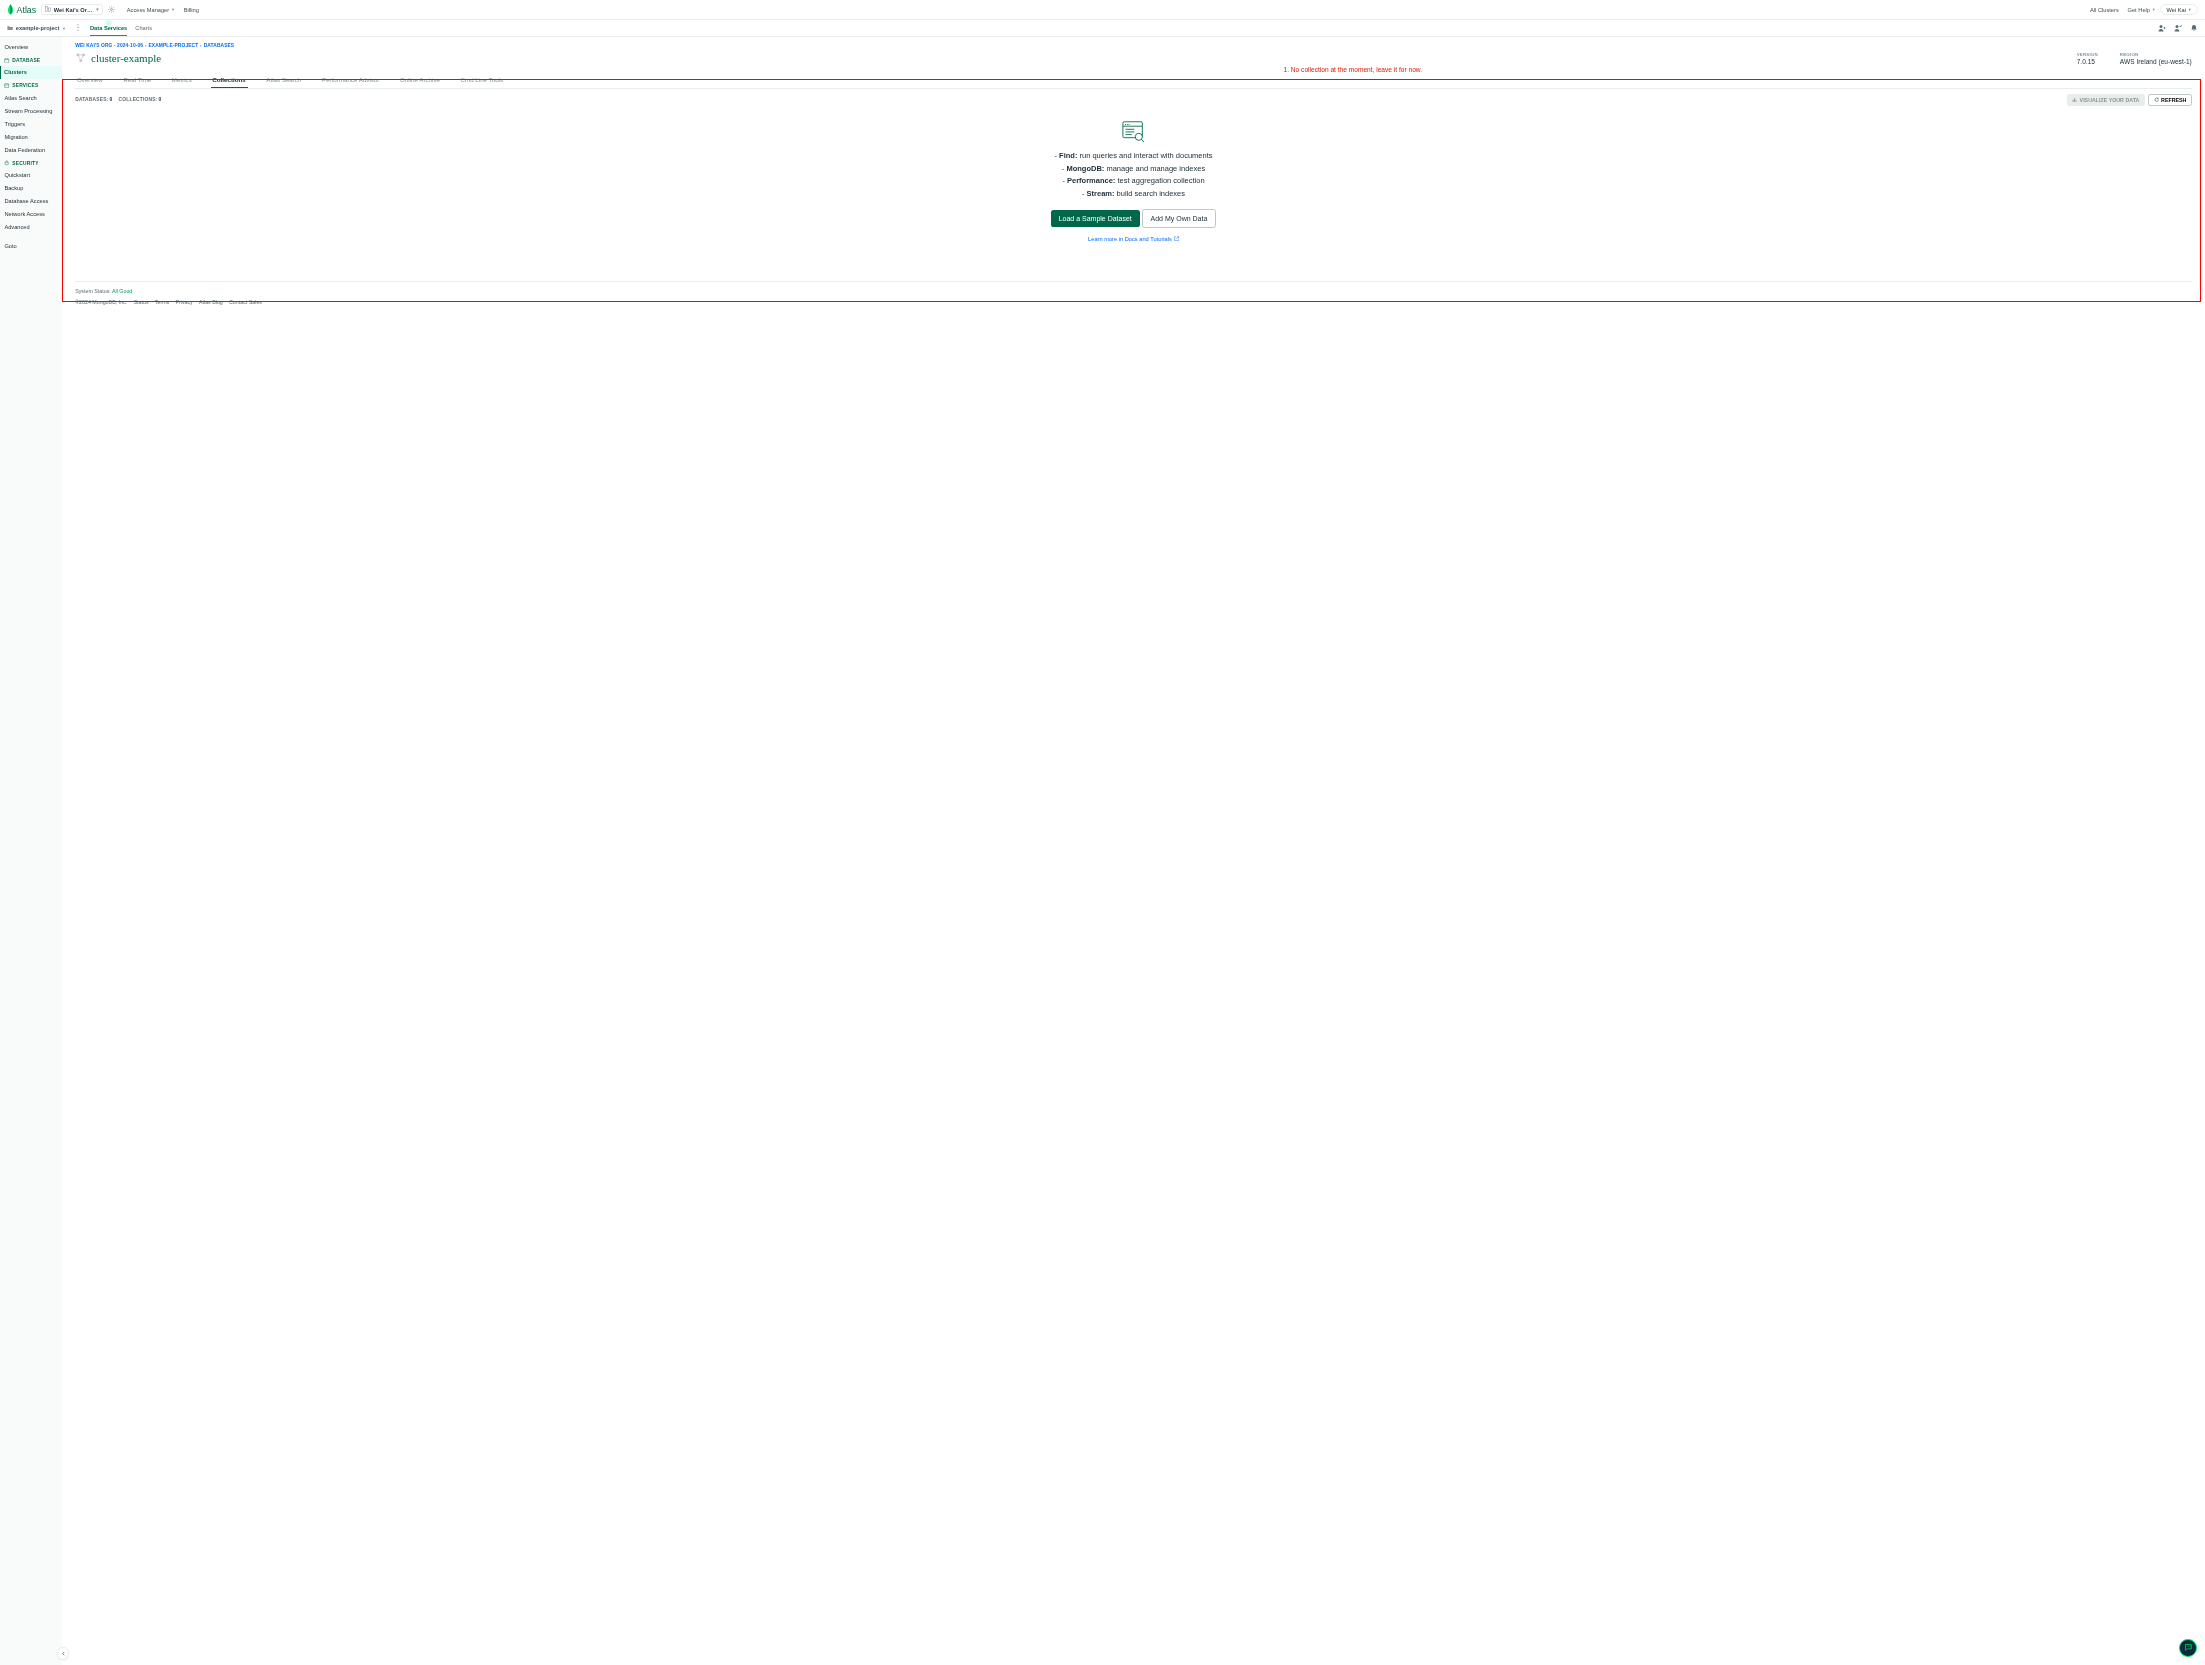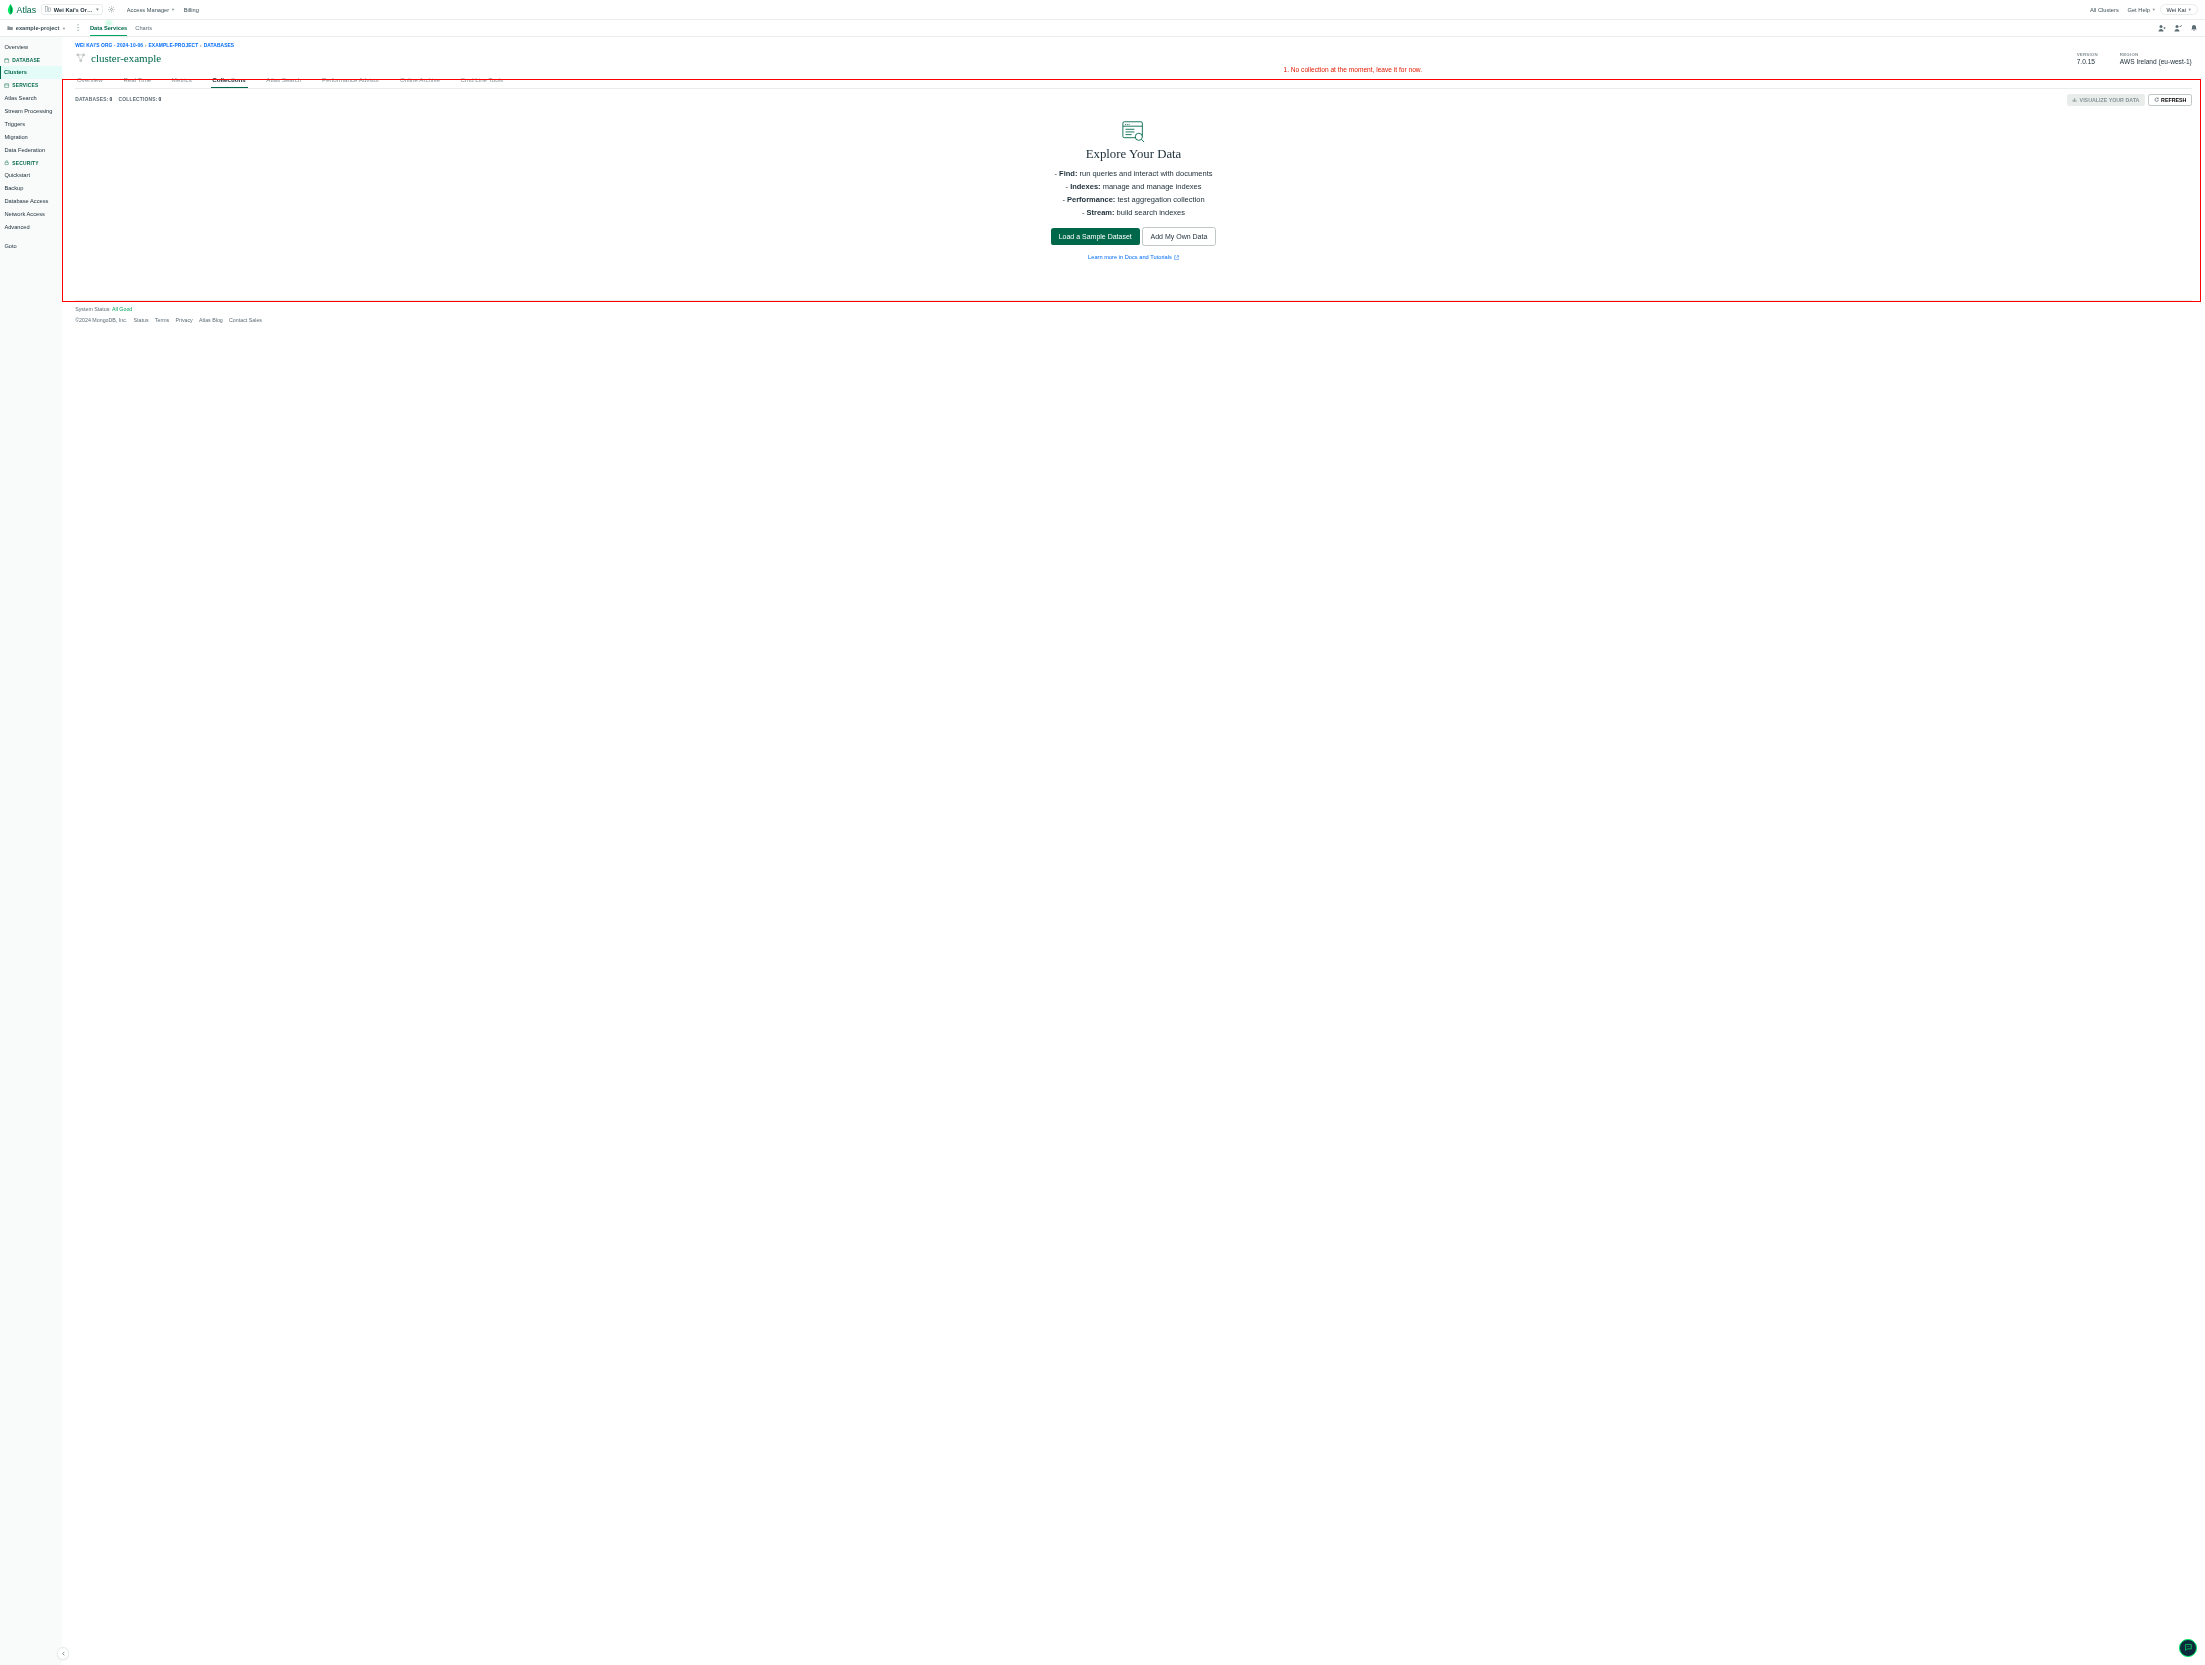--- a/index.html
+++ b/index.html
@@ -269,24 +269,23 @@
               <rect x="4" y="4" width="44" height="36" rx="3" fill="none" stroke="#00684a" stroke-width="2"></rect>
               <circle cx="10" cy="10" r="1.2" fill="#00684a"></circle>
               <circle cx="14" cy="10" r="1.2" fill="#00684a"></circle>
               <circle cx="18" cy="10" r="1.2" fill="#00684a"></circle>
               <path d="M4 14h44" stroke="#00684a" stroke-width="2"></path>
               <path d="M10 21h20M10 27h20M10 33h14" stroke="#00684a" stroke-width="2"></path>
               <circle cx="40" cy="38" r="8" fill="#fff" stroke="#00684a" stroke-width="2"></circle>
               <path d="M46 44l6 6" stroke="#00684a" stroke-width="2"></path>
             </svg>
         </div>
-        <h2>Explore Your Data</h2>
         <div class="feat-list">
           <div>- <b>Find:</b><span> run queries and interact with documents</span></div>
-          <div>- <b>Indexes:</b><span> manage and manage indexes</span></div>
+          <div>- <b>MongoDB:</b><span> manage and manage indexes</span></div>
           <div>- <b>Performance:</b><span> test aggregation collection</span></div>
           <div>- <b>Stream:</b><span> build search indexes</span></div>
         </div>
         <div>
           <button class="primary-btn">Load a Sample Dataset</button>
           <button class="secondary-btn">Add My Own Data</button>
         </div>
         <a class="learn-link">
           <span>Learn more in Docs and Tutorials</span>
           <svg width="5.3" height="5.3" viewBox="0 0 16 16">

